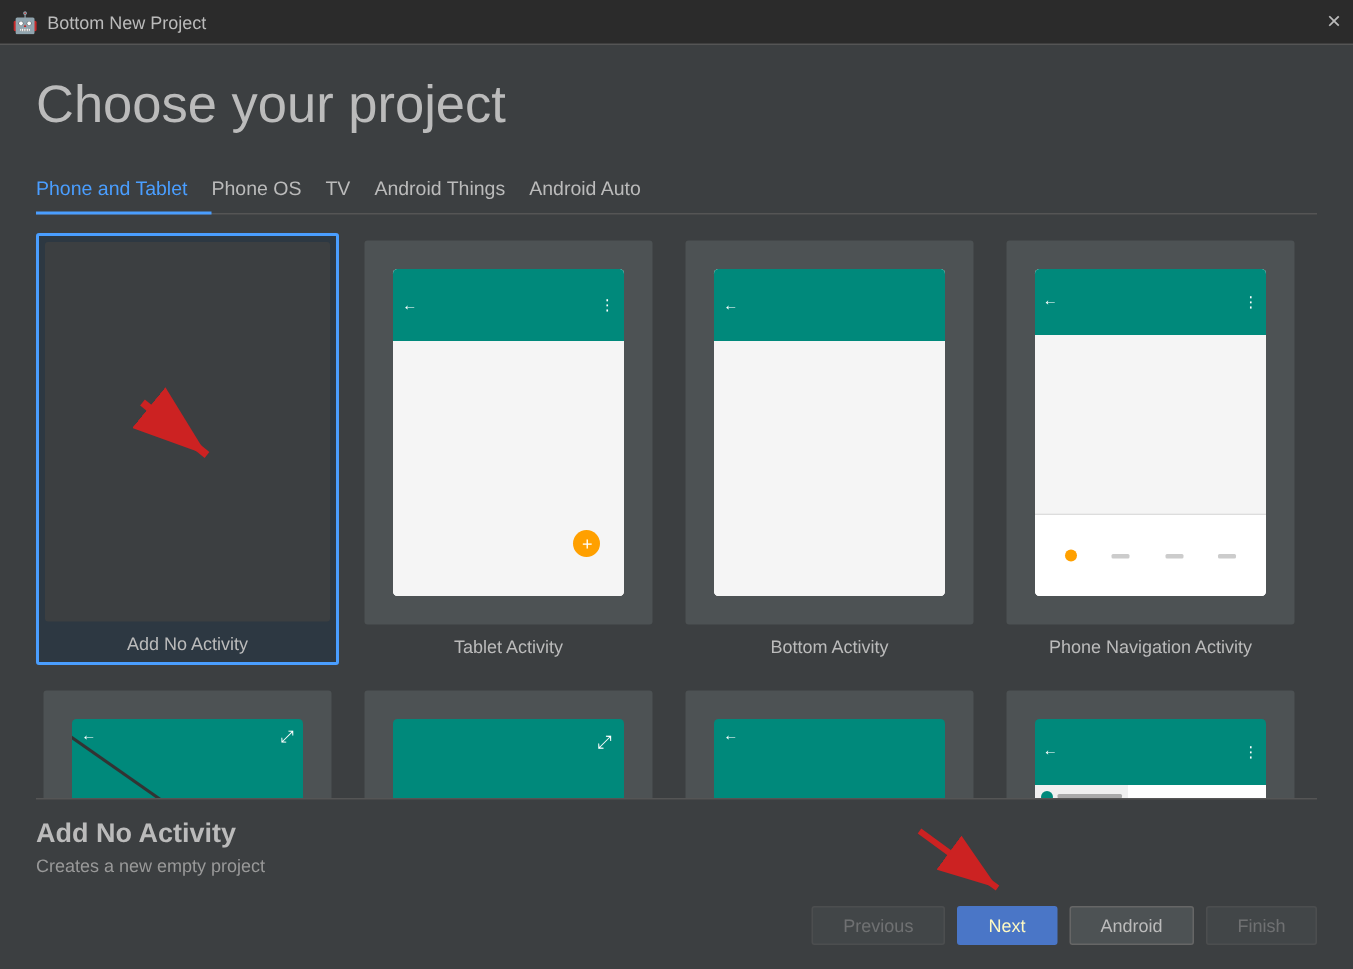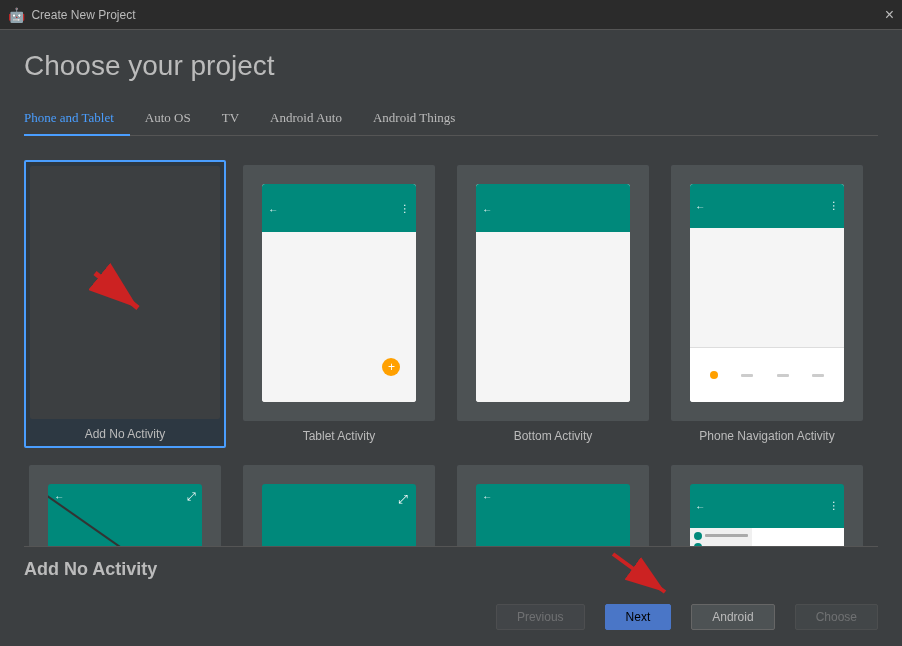--- a/index.html
+++ b/index.html
@@ -38,33 +38,32 @@
 
     
     .dialog-body {
       padding: 20px 24px 0 24px;
       height: calc(646px - 30px);
       display: flex;
       flex-direction: column;
     }
 
     .page-title {
-      font-size: 28px;
+      font-size: 35px;
       color: #bbbbbb;
       font-weight: 300;
       margin-bottom: 20px;
     }
 
     
     .tabs {
       display: flex;
-      gap: 15px;
+      gap: 0;
       border-bottom: 1px solid #555;
-      margin-bottom: 12px;
-      font-family: Liberation Serif, serif;
+      margin-bottom: 0;
     }
     .tab {
       padding: 8px 16px 8px 0;
       font-size: 13px;
       cursor: pointer;
       color: #bbbbbb;
       border-bottom: 2px solid transparent;
       margin-bottom: -1px;
     }
     .tab:first-child {
@@ -339,65 +338,65 @@
     .desc-text {
       font-size: 12px;
       color: #999;
     }
 
     
     .footer {
       display: flex;
       justify-content: flex-end;
       align-items: center;
-      gap: 20px;
+      gap: 8px;
       padding: 12px 0 16px 0;
       position: relative;
     }
 
     .btn {
       padding: 5px 20px;
       font-size: 12px;
       border: 1px solid #666;
       background: #4d5254;
       color: #bbbbbb;
       cursor: pointer;
       border-radius: 2px;
     }
     .btn.primary {
       background: #4a76c7;
-      color: #000000;
+      color: #fef9c3;
       border-color: #4a76c7;
     }
     .btn:disabled, .btn.disabled {
       opacity: 0.4;
       cursor: default;
     }
   </style>
 </head>
 <body>
 
 <div class="title-bar">
   <div class="title-bar-left">
     <span style="font-size:14px;">🤖</span>
-    <span>Create New Project</span>
+    <span>Bottom New Project</span>
   </div>
   <span class="title-bar-close">×</span>
 </div>
 
 <div class="dialog-body">
 
   <div class="page-title">Choose your project</div>
 
   <div class="tabs">
     <div class="tab active">Phone and Tablet</div>
-    <div class="tab">Auto OS</div>
+    <div class="tab">Phone OS</div>
     <div class="tab">TV</div>
+    <div class="tab">Android Things</div>
     <div class="tab">Android Auto</div>
-    <div class="tab">Android Things</div>
   </div>
 
   <div class="grid-area">
     <div class="templates-grid">
 
       <div class="template-card selected add-no-activity-card">
         <div class="template-thumb">
 
           <svg width="90" height="80" viewBox="0 0 90 80">
             <defs>
@@ -511,32 +510,33 @@
           </div>
         </div>
 
       </div>
 
     </div>
   </div>
 
   <div class="description-area">
     <div class="desc-title">Add No Activity</div>
+    <div class="desc-text">Creates a new empty project</div>
   </div>
 
   <div class="footer">
 
     <svg style="position:absolute;right:195px;bottom:42px;pointer-events:none;" width="80" height="60" viewBox="0 0 80 60">
       <defs>
         <marker id="arrowhead2" markerWidth="10" markerHeight="7" refX="10" refY="3.5" orient="auto">
           <polygon points="0 0, 10 3.5, 0 7" fill="#cc2222"></polygon>
         </marker>
       </defs>
       <line x1="10" y1="10" x2="62" y2="48" stroke="#cc2222" stroke-width="4" marker-end="url(#arrowhead2)"></line>
     </svg>
 
     <button class="btn disabled" disabled="">Previous</button>
     <button class="btn primary">Next</button>
     <button class="btn">Android</button>
-    <button class="btn disabled" disabled="">Choose</button>
+    <button class="btn disabled" disabled="">Finish</button>
   </div>
 
 </div>
 
 </body></html>

